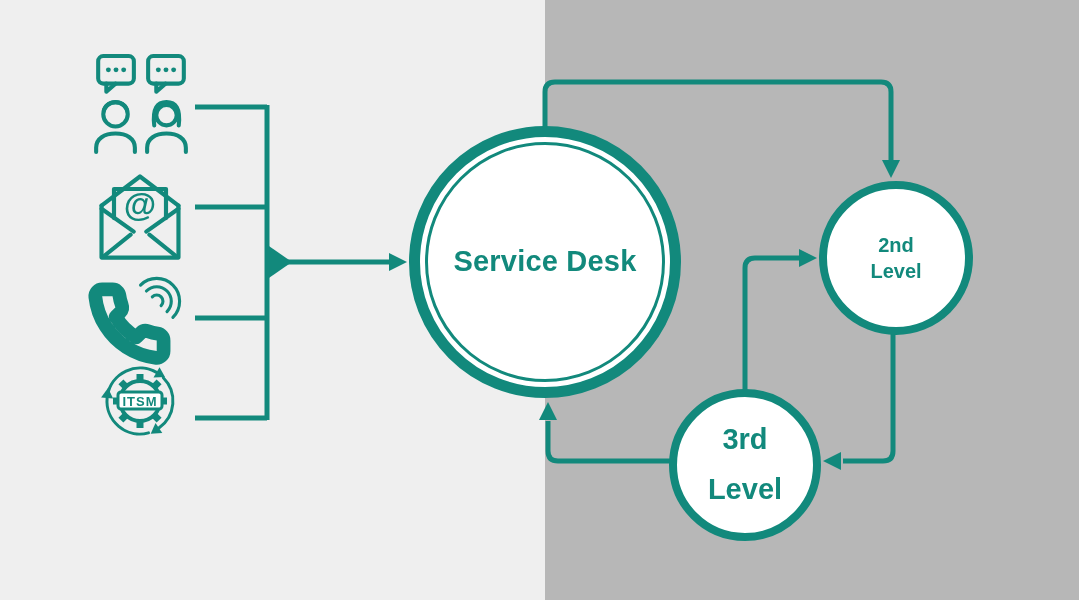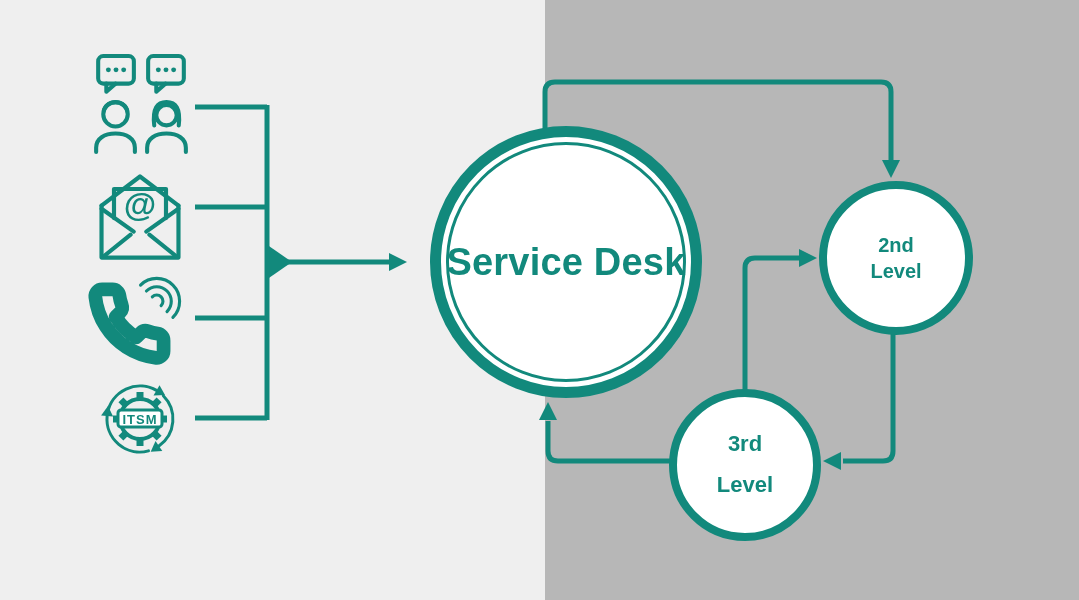--- a/index.html
+++ b/index.html
@@ -25,24 +25,24 @@
   .icon svg .thin{stroke-width:3;}
   .icon svg .dot{fill:var(--accent);stroke:none;}
   .icon svg .solid{fill:var(--accent);stroke:none;}
   .icon svg text{fill:var(--accent);stroke:none;font-family:"Liberation Sans","DejaVu Sans",sans-serif;font-weight:bold;}
   .node{
     position:absolute;box-sizing:border-box;border-radius:50%;
     background:var(--node-fill);border:8px solid var(--accent);
     display:flex;flex-direction:column;align-items:center;justify-content:center;
     text-align:center;color:var(--accent);font-weight:bold;
   }
-  .node-sd{left:430px;top:126px;width:272px;height:272px;border-width:11px;font-size:38px;line-height:1.28;letter-spacing:.2px;}
+  .node-sd{left:409px;top:126px;width:272px;height:272px;border-width:11px;font-size:29px;line-height:1.28;letter-spacing:.2px;}
   .node-sd::after{content:"";position:absolute;inset:5px;border:3px solid var(--accent);border-radius:50%;pointer-events:none;}
   .node-l2{left:819px;top:181px;width:154px;height:154px;font-size:20px;line-height:1.3;}
-  .node-l3{left:669px;top:389px;width:152px;height:152px;font-size:22px;line-height:1.3;gap:12px;}
+  .node-l3{left:669px;top:389px;width:152px;height:152px;font-size:29px;line-height:1.3;gap:12px;}
   .node .line{display:block;}
 </style>
 </head>
 <body>
 
 <div class="stage">
 
   <div class="bg-half bg-left"></div>
   <div class="bg-half bg-right"></div>
 
@@ -115,21 +115,21 @@
         <path class="ln" stroke-width="1.25" d="M22 16.92v3a2 2 0 0 1-2.18 2 19.79 19.79 0 0 1-8.63-3.07 19.5 19.5 0 0 1-6-6 19.79 19.79 0 0 1-3.07-8.67A2 2 0 0 1 4.11 2h3a2 2 0 0 1 2 1.72 12.84 12.84 0 0 0 .7 2.81 2 2 0 0 1-.45 2.11L8.09 9.91a16 16 0 0 0 6 6l1.27-1.27a2 2 0 0 1 2.11-.45 12.84 12.84 0 0 0 2.81.7A2 2 0 0 1 22 16.92z"></path>
       </g>
       <g transform="translate(68,28) rotate(-45)">
         <path class="ln thin" d="M0,-6 A6,6 0 0 1 0,6"></path>
         <path class="ln thin" d="M0,-14 A14,14 0 0 1 0,14"></path>
         <path class="ln thin" d="M0,-22 A22,22 0 0 1 0,22"></path>
       </g>
     </svg>
   </div>
 
-  <div class="icon" style="left:90px;top:366px;">
+  <div class="icon" style="left:90px;top:348px;">
     <svg width="100" height="100" viewBox="0 0 100 100">
       <g stroke="#12897C" stroke-width="7" stroke-linecap="butt">
         <path d="M70,53 L77,53"></path>
           <path d="M64.1,67.1 L69.1,72.1"></path>
         <path d="M50,73 L50,80"></path>
           <path d="M35.9,67.1 L30.9,72.1"></path>
         <path d="M30,53 L23,53"></path>
           <path d="M35.9,38.9 L30.9,33.9"></path>
         <path d="M50,33 L50,26"></path>
           <path d="M64.1,38.9 L69.1,33.9"></path>

